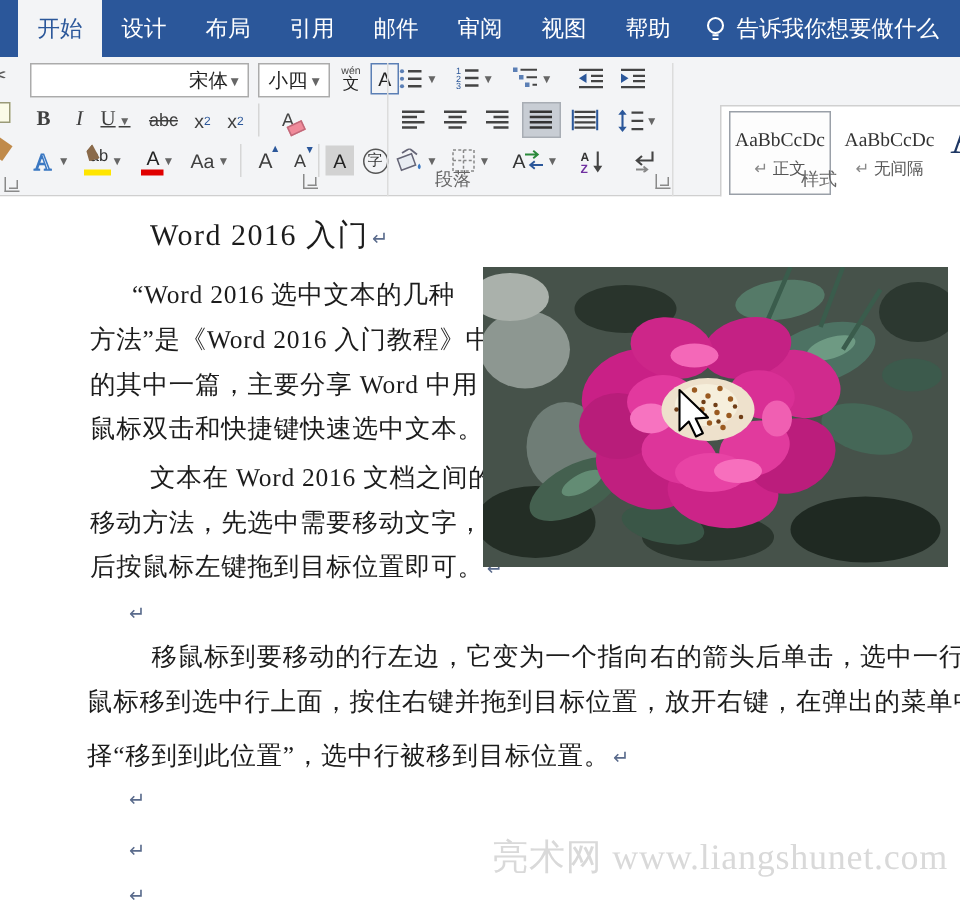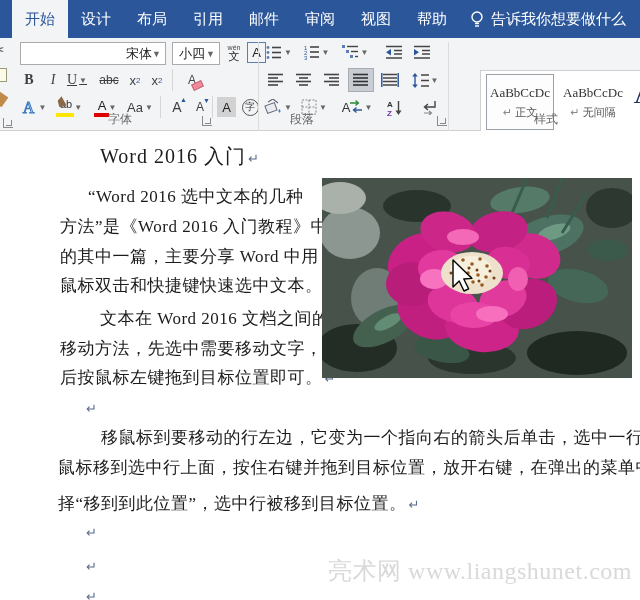--- a/index.html
+++ b/index.html
@@ -195,21 +195,20 @@
         <span style="position:absolute;right:0;top:1px;font-size:7px;color:#2b579a;">▼</span>
       </div>
     <div class="sep" style="left:212px;top:58px;height:22px;"></div>
     <div class="btn" style="left:217px;top:59px;width:19px;height:20px;background:#d2d2d2;font-size:13px;color:#222;">
         <span>A</span>
       </div>
     <div class="btn" style="left:240px;top:59px;width:20px;height:20px;">
         <span style="width:17px;height:17px;border:1px solid #555;border-radius:50%;font-size:10px;color:#333;display:flex;align-items:center;justify-content:center;">字</span>
       </div>
 
-    <div class="grouplabel" style="left:30px;width:180px;"><span>字体</span></div>
     <span class="launcher" style="left:202px;bottom:4px;"></span>
 
     <div class="vdiv" style="left:258px;"></div>
 
     <div class="btn" style="left:264px;top:4px;width:30px;height:20px;">
       <svg width="16" height="15" viewBox="0 0 16 15">
           <circle cx="2" cy="2.5" r="1.4" fill="#5b7fb5"></circle>
           <circle cx="2" cy="7.5" r="1.4" fill="#5b7fb5"></circle>
           <circle cx="2" cy="12.5" r="1.4" fill="#5b7fb5"></circle>
           <line x1="6" y1="2.5" x2="15" y2="2.5" stroke="#444" stroke-width="1.6"></line>

